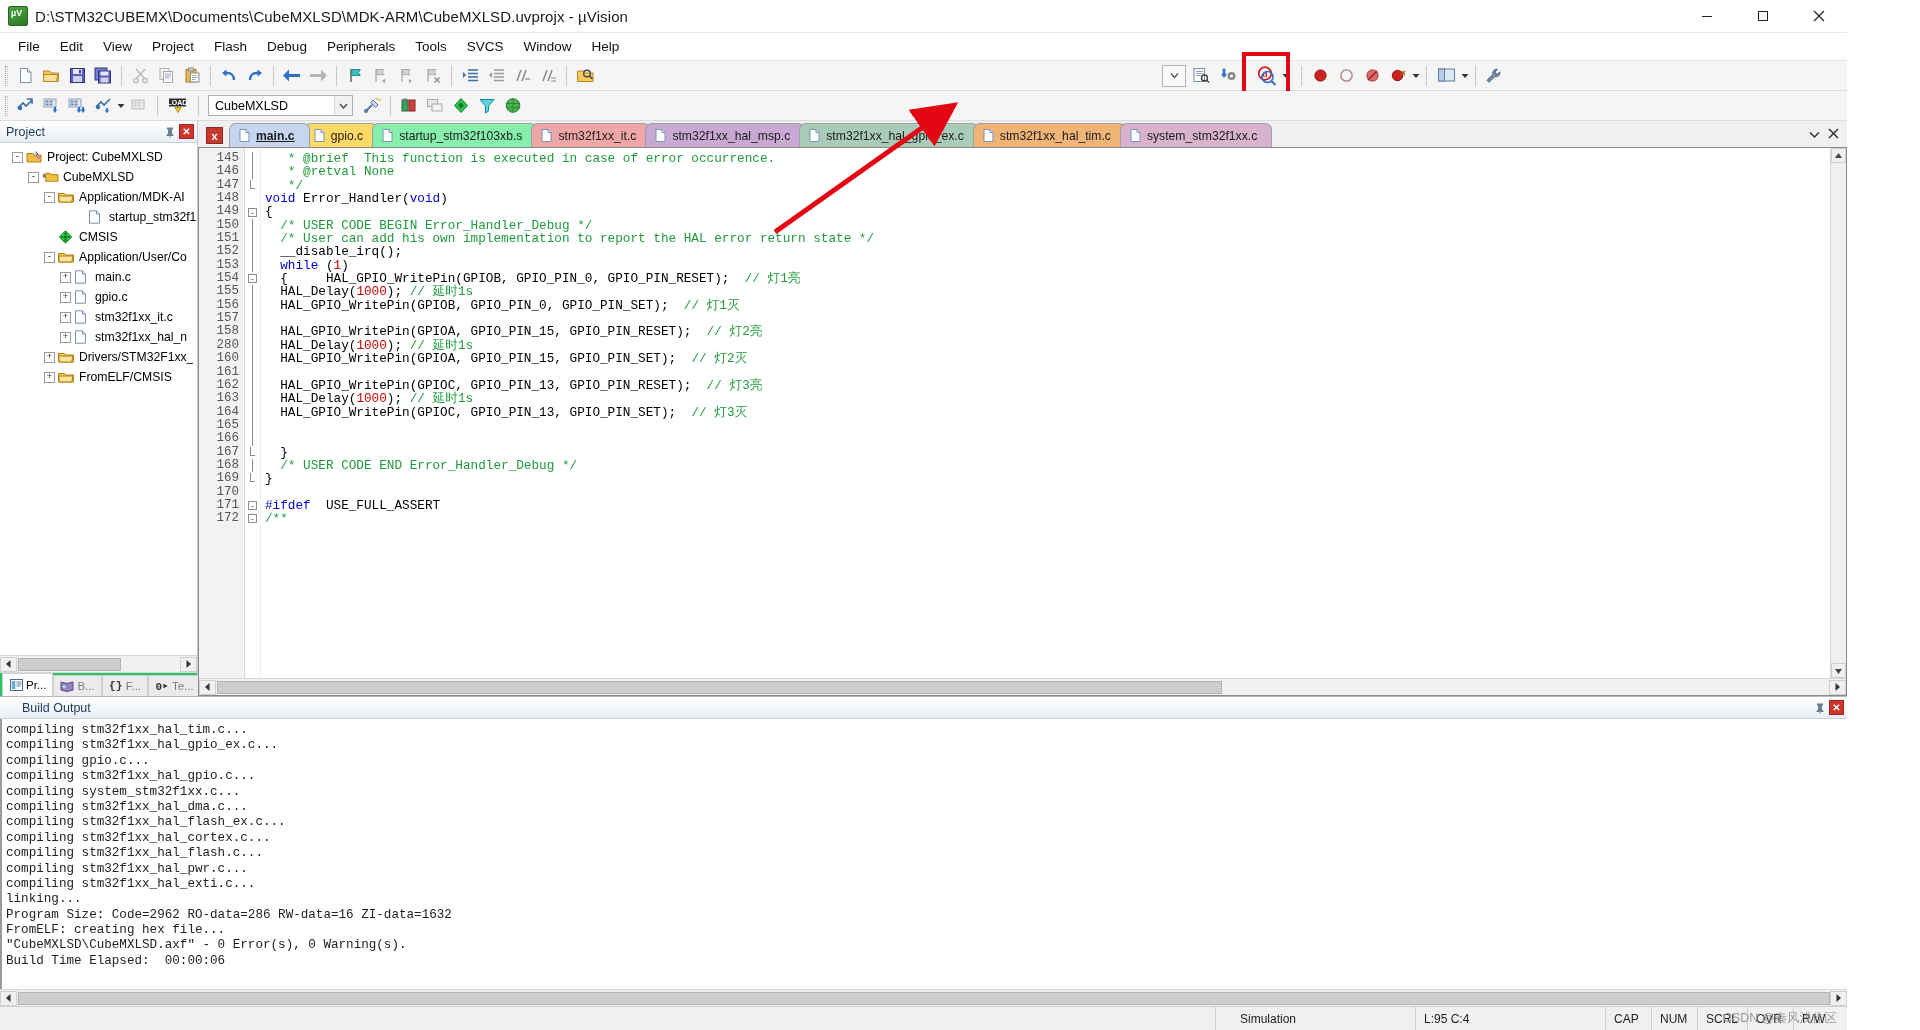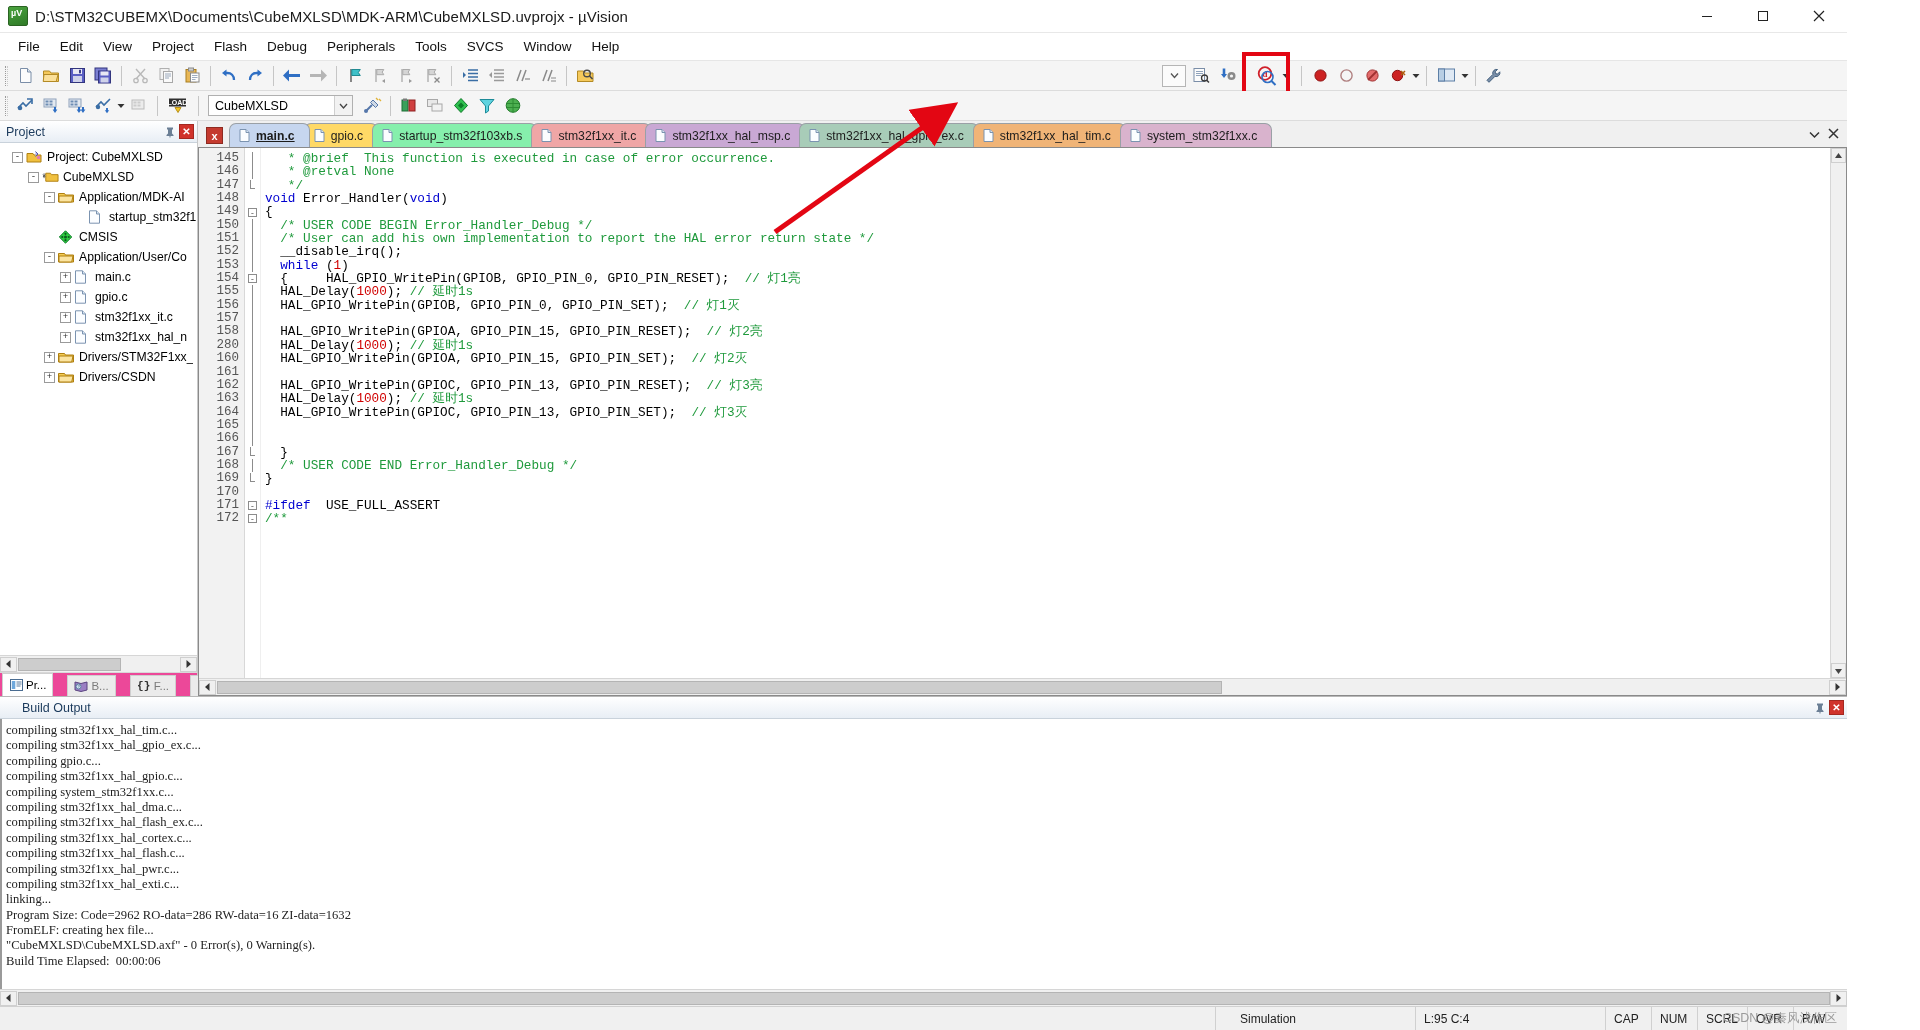--- a/index.html
+++ b/index.html
@@ -148,22 +148,22 @@
     height: 17px; background: #f0f0f0; border-top: 1px solid #d6d6d6;
     display: flex; align-items: center;
   }
   .scroll-arrow {
     width: 17px; height: 15px; background: #f0f0f0; border: 1px solid #cfcfcf;
     display: flex; align-items: center; justify-content: center; flex:none;
   }
   .scroll-thumb { height: 13px; background: #cdcdcd; border: 1px solid #b4b4b4; }
   .panel-tabs {
     height: 24px; display: flex; align-items: flex-end;
-    background: #ec4899; border-top: 1px solid #d8d8d8;
-    padding-left: 2px; gap: 14px;
+    background: #22c55e; border-top: 1px solid #d8d8d8;
+    padding-left: 2px; gap: 0px;
   }
   .ptab {
     display: flex; align-items: center; gap: 3px; height: 21px;
     padding: 0 6px; font-size: 11.5px; color: #7c7c7c;
     border: 1px solid #cfcfcf; border-bottom: none; background: #ebebeb;
   }
   .ptab.active { background: #ffffff; color: #000; height: 23px; }
   .ptab-ico { width: 14px; height: 13px; display:flex; align-items:center; justify-content:center; flex:none;}
 
   
@@ -240,21 +240,21 @@
     border-top: 1px solid #b8b8b8; background: #ffffff;
   }
   .build-header {
     height: 22px; display: flex; align-items: center;
     background: linear-gradient(#ffffff,#e8eef5);
     border-bottom: 1px solid #c9d2db;
     font-size: 12.5px; color: #1b3a5c; padding-left: 22px;
   }
   .build-body {
     flex: 1; background: #fff; overflow: hidden; display: flex;
-    font-family: Liberation Serif, serif; font-size: 12.6px; color: #222;
+    font-family: Liberation Mono, monospace; font-size: 12.6px; color: #222;
     border-left: 2px solid #9a9a9a;
   }
   .build-lines { padding: 4px 0 0 4px; white-space: pre; }
   .build-lines div { height: 15.4px; line-height: 15.4px; }
   .build-hscroll {
     height: 17px; background: #f0f0f0; border-top: 1px solid #d6d6d6;
     display: flex; align-items: center;
   }
 
   
@@ -824,21 +824,21 @@
         </div>
 
         <div class="tnode" style="padding-left:44px;">
           <div class="expander">+</div>
           <div class="tico">
             <svg width="16" height="13" viewBox="0 0 16 13">
                 <path d="M.5 2.5h6l1 1.5h8v7H.5z" fill="#f3cc55" stroke="#b08010"></path>
                 <path d="M1 5h14l-1.3 6H1z" fill="#fbe4a0" stroke="#b08010"></path>
               </svg>
           </div>
-          <div class="tlabel">Drivers/CSDN</div>
+          <div class="tlabel">FromELF/CMSIS</div>
         </div>
       </div>
 
       <div class="hscroll-proj">
         <div class="scroll-arrow">
           <svg width="7" height="8" viewBox="0 0 7 8">
               <path d="M5.5 0L1 4l4.5 4z" fill="#333"></path>
             </svg>
         </div>
         <div class="scroll-thumb" style="width:103px; margin-left:1px;"></div>

